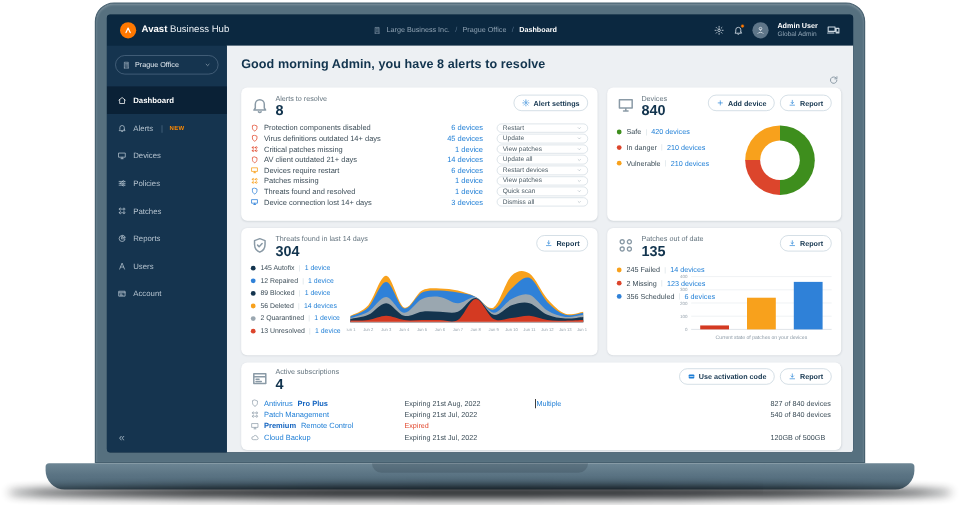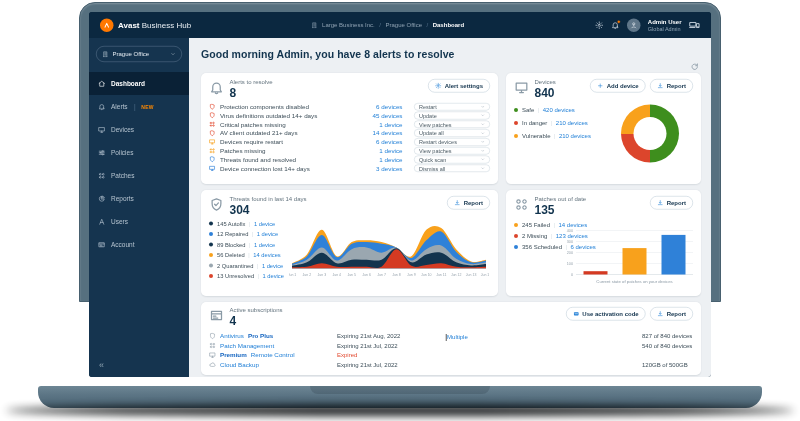--- a/index.html
+++ b/index.html
@@ -1,20 +1,20 @@
 <!DOCTYPE html>
 <html><head>
 <meta charset="utf-8">
 <style>
   * { margin:0; padding:0; box-sizing:border-box; }
   body { background:#fff; font-family:"Liberation Sans", sans-serif; }
   .stage { position:relative; width:800px; height:421px; background:#fff; overflow:hidden; }
 
   
-  .screen { position:absolute; left:79px; top:2px; width:642px; height:300px;
+  .screen { position:absolute; left:79px; top:2px; width:642px; height:384px;
             background:#56707f; border:1px solid #47606f; border-radius:16px 16px 0 0;
             padding:9px 9px 8px 9px; box-shadow: inset 0 1px 2px rgba(255,255,255,.25); }
   .screen-inner { width:622px; height:365px; overflow:hidden; background:#0c2940; border-radius:3px; }
   .app { width:1244px; height:730px; transform:scale(.5); transform-origin:0 0; }
   .base { position:absolute; left:38px; top:386px; width:724px; height:22px;
           background:linear-gradient(180deg,#6d8694 0%,#5a7383 45%,#4d6675 100%);
           border-radius:3px 3px 16px 16px; }
   .base-notch { position:absolute; left:50%; top:0; transform:translateX(-50%);
           width:180px; height:8px; background:rgba(20,35,45,.18); border-radius:0 0 10px 10px; }
   .floor { position:absolute; left:6px; top:405px; width:788px; height:11px;

